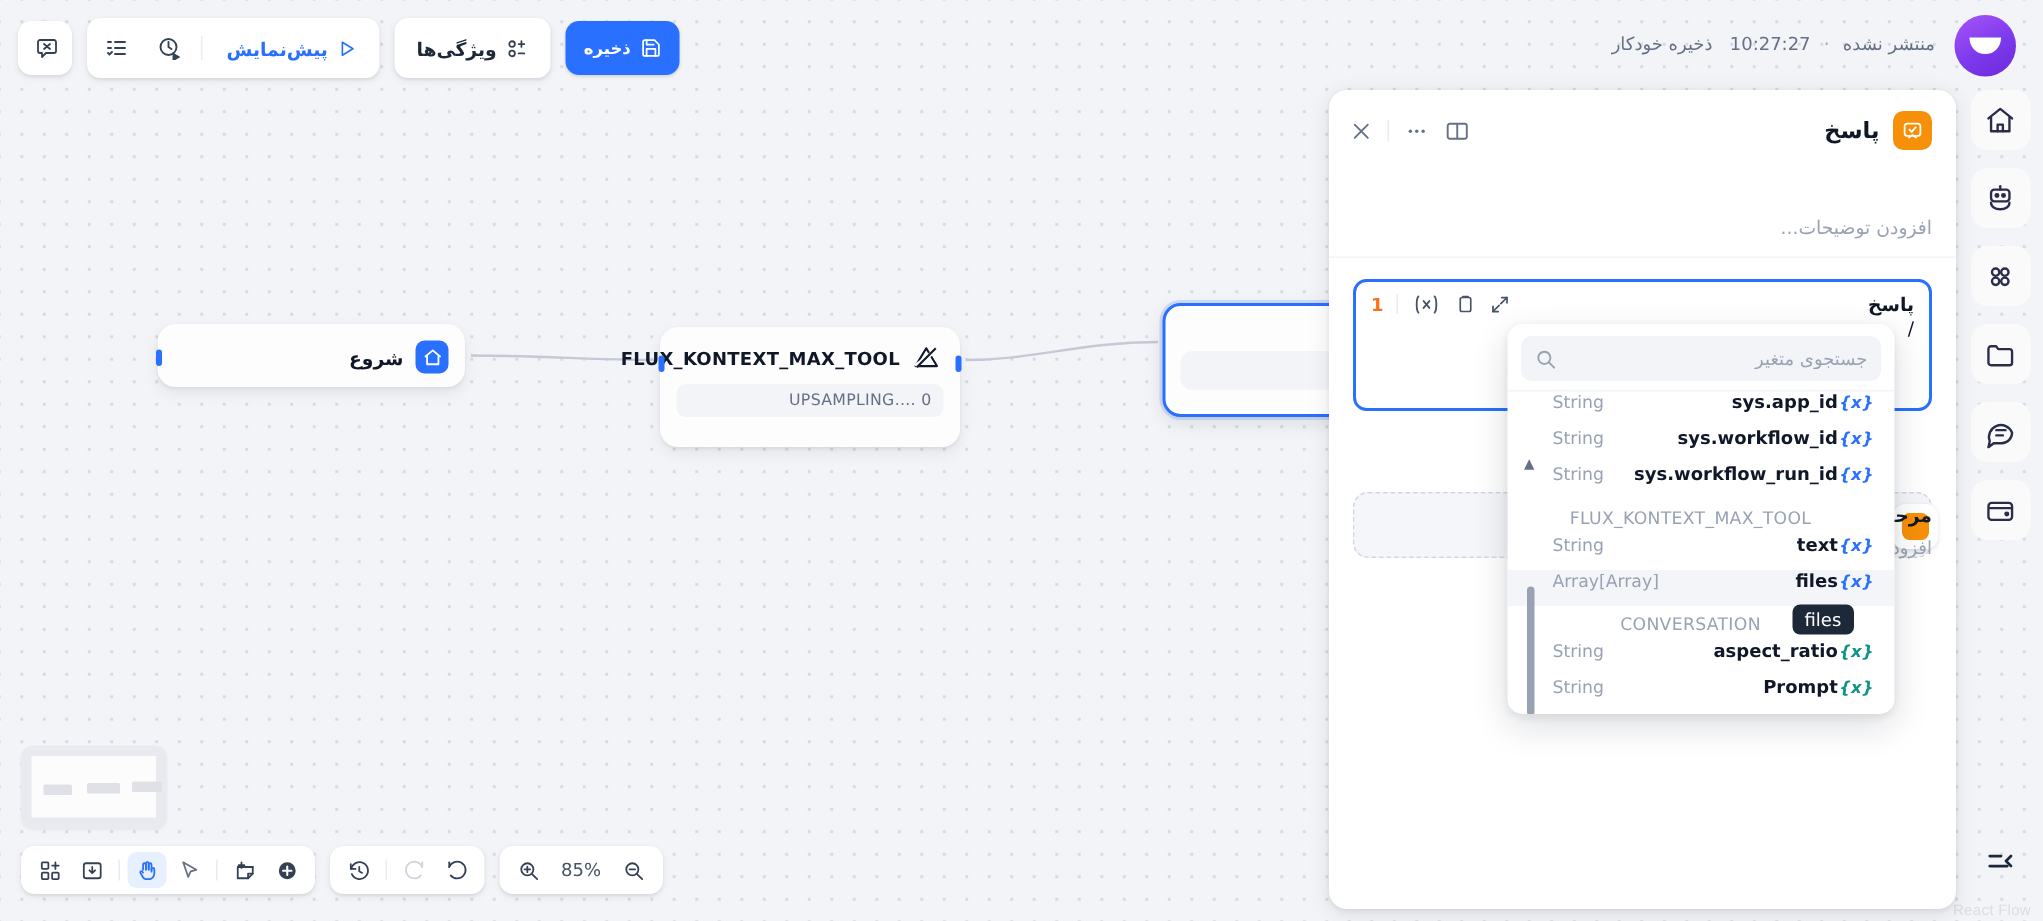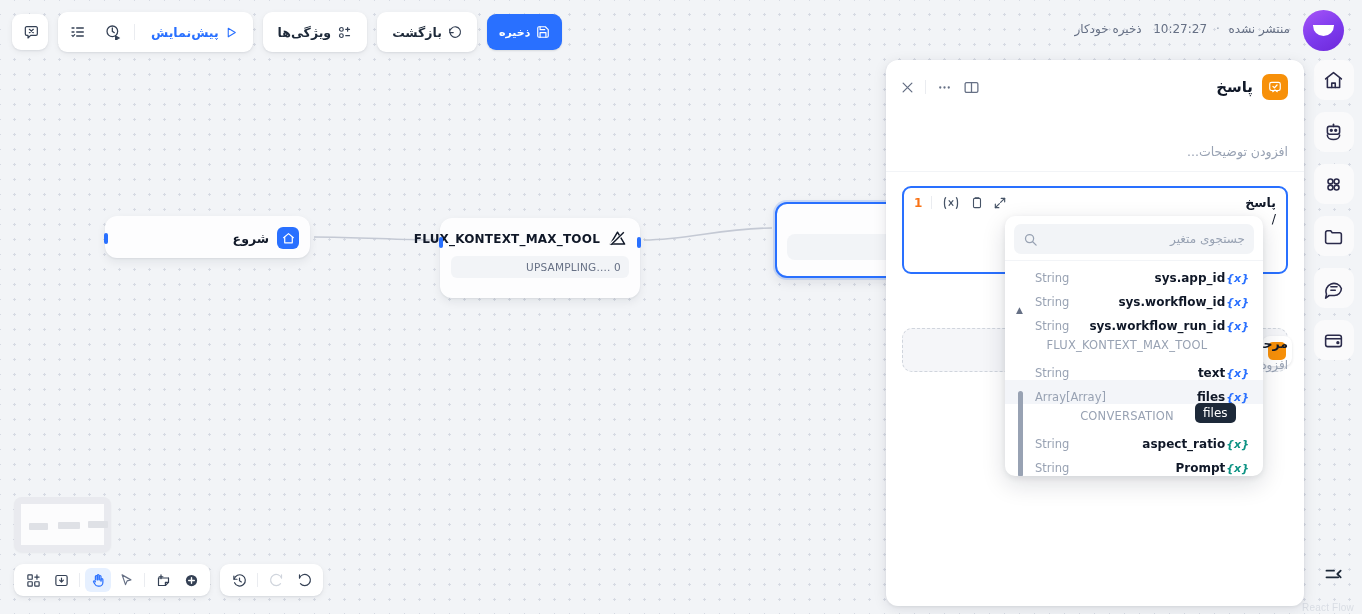--- a/index.html
+++ b/index.html
@@ -203,21 +203,21 @@
   }
   .varsearch input {
     border: 0; background: transparent; outline: none; flex: 1;
     font-size: 12px; color: #101828; text-align: right; direction: rtl;
     font-family: "DejaVu Sans", "Liberation Sans", sans-serif;
   }
   .varsearch input::placeholder { color: #98A2B3; }
   .varsearch .mag { margin-right: auto; color: #98A2B3; display: flex; }
   .varlist { position: relative; height: 214px; border-top: 1px solid #F2F4F7; }
   .var-item {
-    display: flex; align-items: flex-end; height: 24px; padding: 0 14px 0 30px;
+    display: flex; align-items: flex-start; height: 24px; padding: 0 14px 0 30px;
     direction: ltr; cursor: pointer;
   }
   .var-item:hover, .var-item.hl { background: #F3F5F9; }
   .var-type { font-size: 11.5px; color: #98A2B3; flex: 0 0 auto; }
   .var-name {
     margin-left: auto; font-size: 12px; font-weight: 700; color: #101828;
     display: flex; align-items: center; gap: 1px;
   }
   .var-x { font-size: 11px; font-weight: 700; color: #2970FF; font-style: italic; }
   .var-x.teal { color: #0E9384; }
@@ -289,31 +289,20 @@
     <div class="tb-btn primary">
       <span>
         <svg width="14" height="14" viewBox="0 0 24 24" fill="none" stroke="#fff" stroke-width="2" stroke-linecap="round" stroke-linejoin="round">
             <path d="M19 21H5a2 2 0 0 1-2-2V5a2 2 0 0 1 2-2h11l5 5v11a2 2 0 0 1-2 2z"></path>
             <path d="M17 21v-8H7v8M7 3v5h8"></path>
           </svg>
       </span>
       <span>ذخیره</span>
     </div>
 
-    <div class="tb-group">
-      <div class="tb-btn">
-        <span>
-          <svg width="14" height="14" viewBox="0 0 24 24" fill="none" stroke="#344054" stroke-width="2" stroke-linecap="round" stroke-linejoin="round">
-              <path d="M3 7v6h6"></path>
-              <path d="M3.5 13a9 9 0 1 0 2.6-7.3L3 9"></path>
-            </svg>
-        </span>
-        <span>بازگشت</span>
-      </div>
-    </div>
 
     <div class="tb-group">
       <div class="tb-btn">
         <span>
           <svg width="15" height="15" viewBox="0 0 24 24" fill="none" stroke="#344054" stroke-width="1.9" stroke-linecap="round">
               <circle cx="7" cy="7" r="3"></circle>
               <circle cx="7" cy="17" r="3"></circle>
               <path d="M17 4v6M14 7h6"></path>
               <path d="M14 17h6"></path>
             </svg>
@@ -489,20 +478,37 @@
           </svg>
       </div>
       <div class="bb-btn">
         <svg width="15" height="15" viewBox="0 0 24 24" fill="none" stroke="#344054" stroke-width="1.9" stroke-linecap="round" stroke-linejoin="round">
             <path d="M4 8V3"></path>
             <path d="M4 8a9 9 0 1 1 1.5 9"></path>
           </svg>
       </div>
     </div>
 
+    <div class="bb-group">
+      <div class="bb-btn">
+        <svg width="15" height="15" viewBox="0 0 24 24" fill="none" stroke="#344054" stroke-width="1.9" stroke-linecap="round">
+            <circle cx="10.5" cy="10.5" r="6.5"></circle>
+            <path d="M15.5 15.5 21 21"></path>
+            <path d="M10.5 7.5v6M7.5 10.5h6"></path>
+          </svg>
+      </div>
+      <div class="bb-zoom">85%</div>
+      <div class="bb-btn">
+        <svg width="15" height="15" viewBox="0 0 24 24" fill="none" stroke="#344054" stroke-width="1.9" stroke-linecap="round">
+            <circle cx="10.5" cy="10.5" r="6.5"></circle>
+            <path d="M15.5 15.5 21 21"></path>
+            <path d="M7.5 10.5h6"></path>
+          </svg>
+      </div>
+    </div>
   </div>
 
   <div class="panel">
     <div class="panel-head">
       <span class="panel-icon">
         <svg width="14" height="14" viewBox="0 0 24 24" fill="none" stroke="#fff" stroke-width="2" stroke-linecap="round" stroke-linejoin="round">
             <rect x="3" y="4" width="18" height="14" rx="3"></rect>
             <path d="M8 20l4-3 4 3"></path>
             <path d="M8.5 11l2.5 2.5 4.5-5" stroke-width="2.2"></path>
           </svg>

